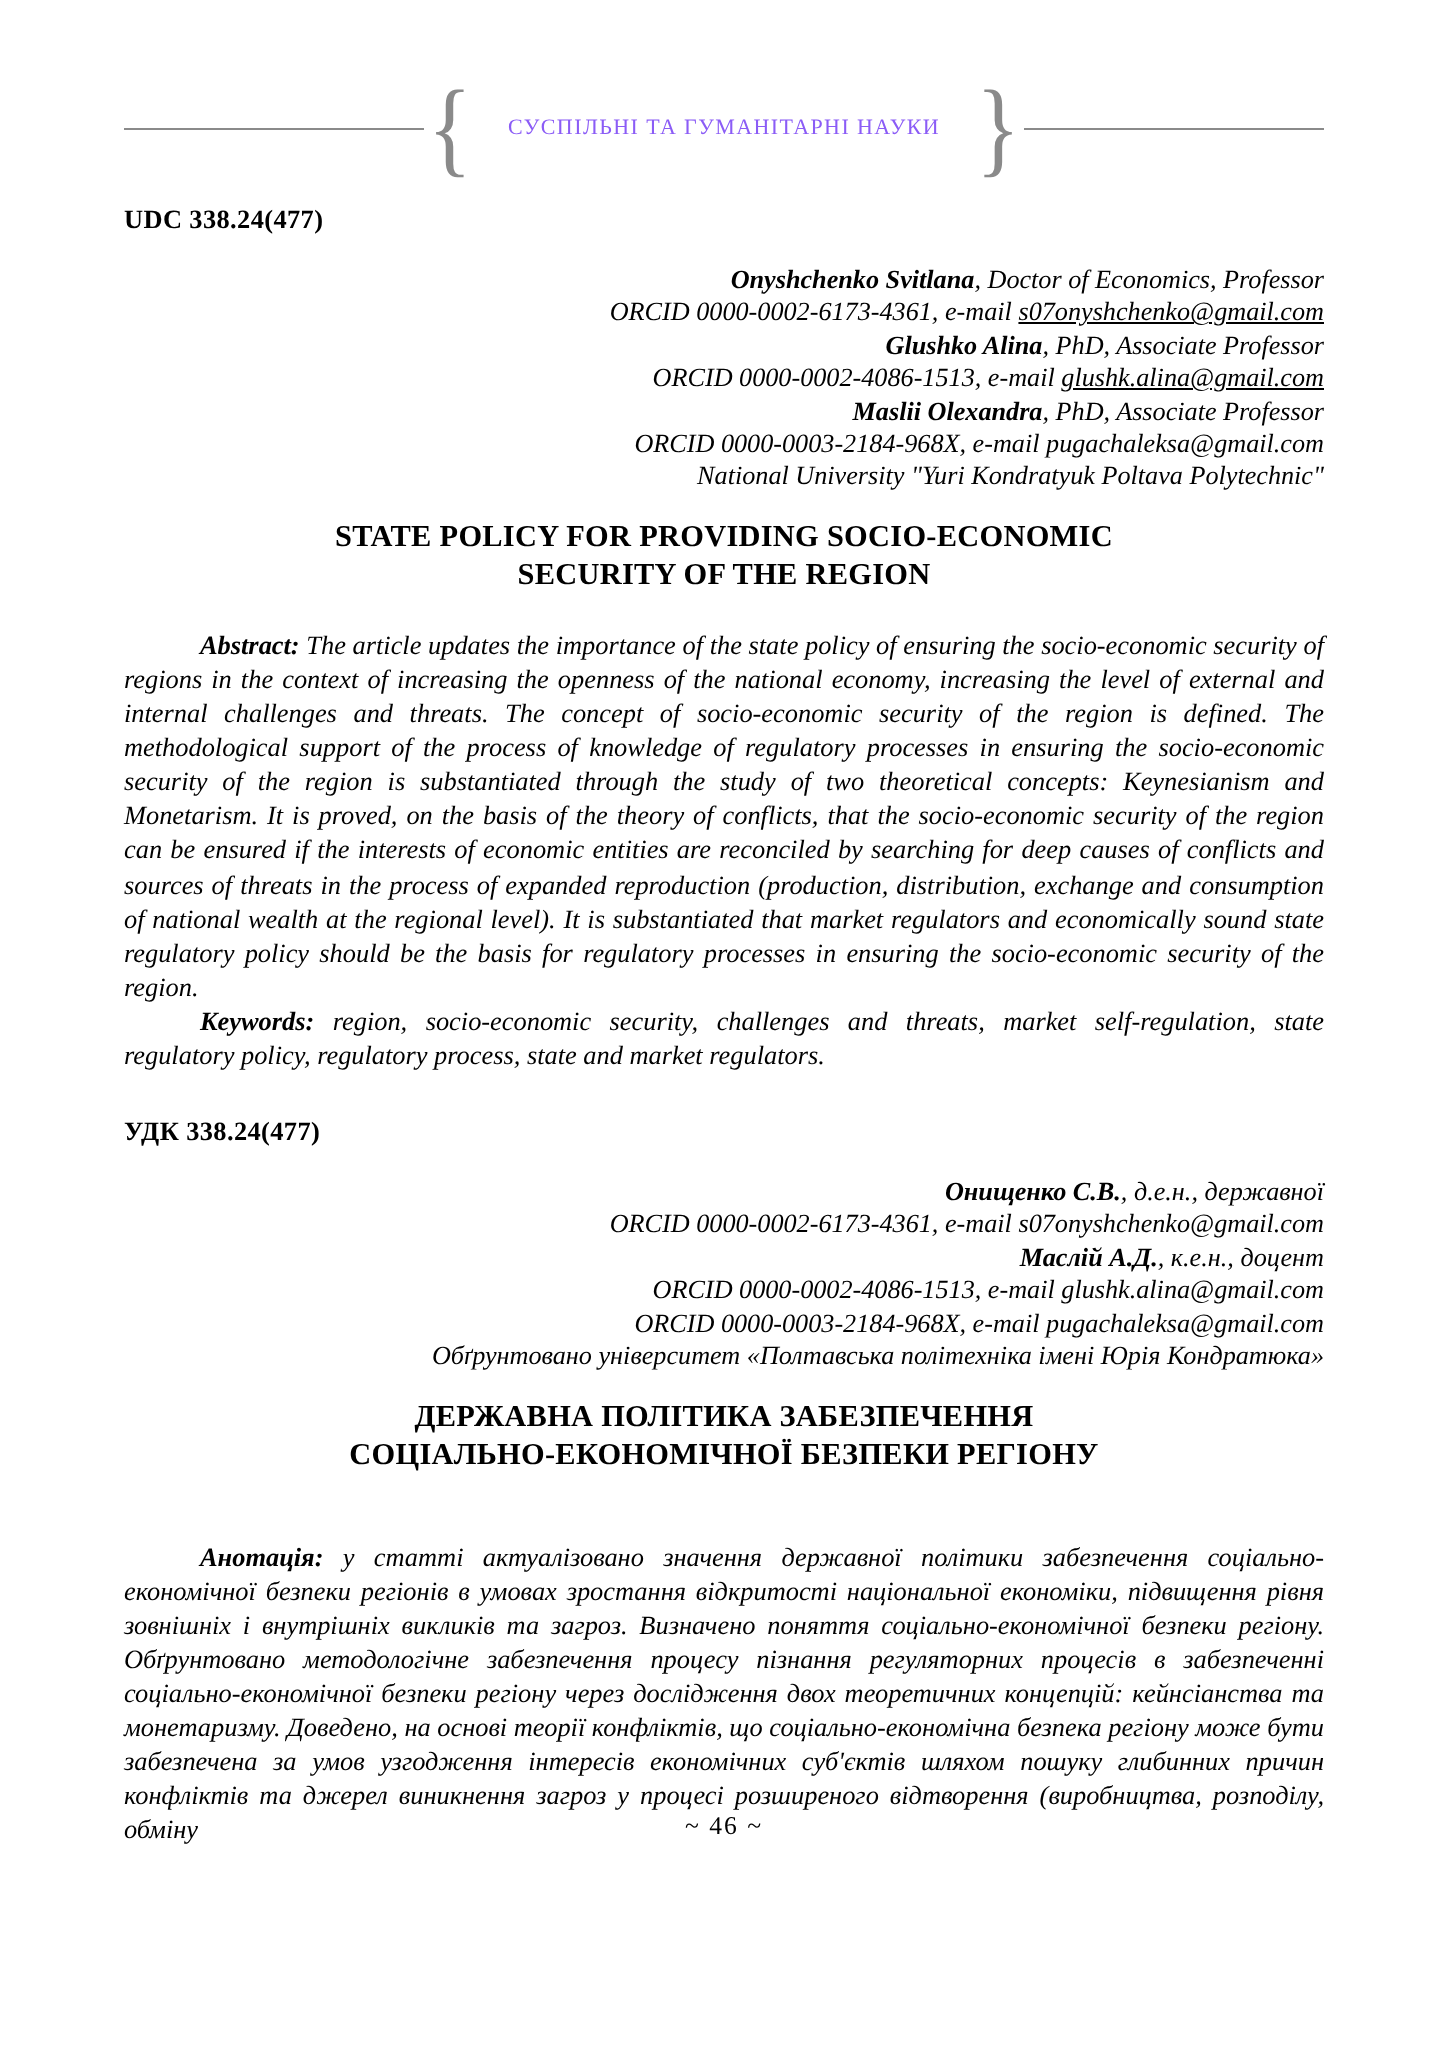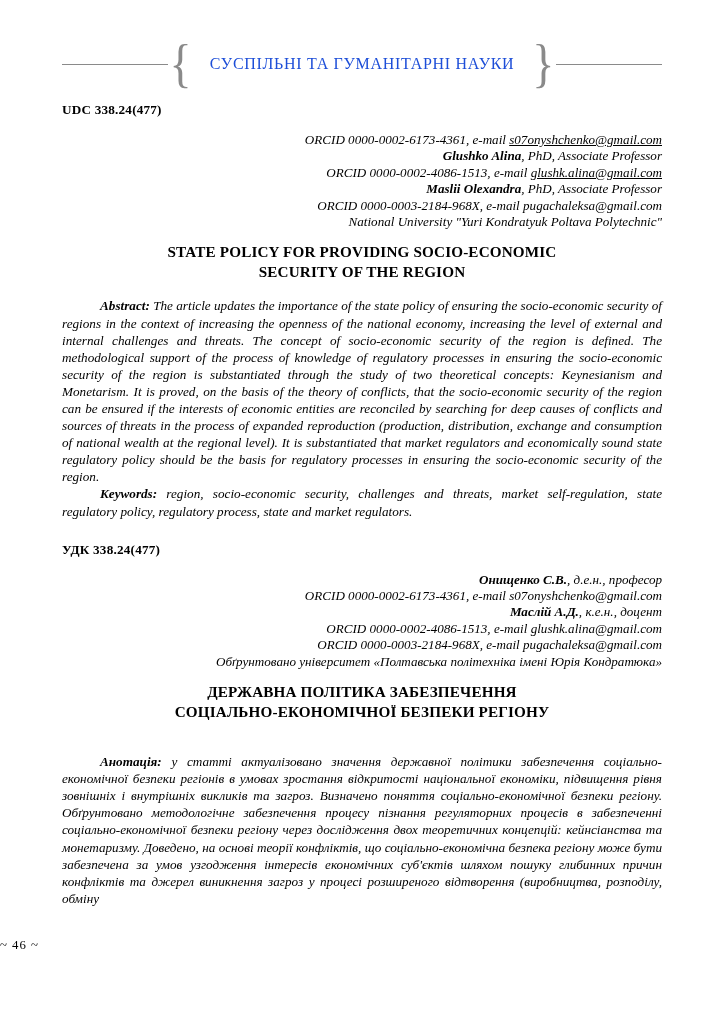--- a/index.html
+++ b/index.html
@@ -46,23 +46,23 @@
     font-family: "Liberation Serif", "DejaVu Serif", serif;
     font-size: 46px;
     line-height: 0;
     color: #8a8a8a;
     font-weight: 400;
     padding: 0 2px;
     transform: scaleY(1.15);
     display: inline-block;
   }
   .rh-title {
-    font-size: 16px;
+    font-size: 11px;
     letter-spacing: 0.7px;
-    color: #1d4ed8;
+    color: #8b5cf6;
     padding: 0 16px;
     white-space: nowrap;
     font-weight: 400;
   }
 
   
   .udc {
     font-weight: bold;
     font-size: 13.2px;
     margin-top: 16px;
@@ -109,22 +109,22 @@
   .abstract-en { margin-top: 16px; }
   .keywords-en { margin-top: 0px; }
   .abstract-uk { margin-top: 32px; }
 
   .spacer-lg { height: 22px; }
 
   .folio {
     position: absolute;
     left: 0;
     right: 0;
-    top: 938px;
-    text-align: left;
+    top: 906px;
+    text-align: center;
     font-size: 12.8px;
     letter-spacing: 1px;
   }
 </style>
 </head>
 <body>
 
 <div class="page">
 
   <div class="content">
@@ -134,20 +134,23 @@
       <span class="rh-brace">{</span>
       <span class="rh-title">СУСПІЛЬНІ ТА ГУМАНІТАРНІ НАУКИ</span>
       <span class="rh-brace">}</span>
       <span class="rh-rule"></span>
     </div>
 
     <div class="udc">UDC 338.24(477)</div>
 
     <div class="authors">
       <div>
+        <span class="name">Onyshchenko Svitlana</span><span>, Doctor of Economics, Professor</span>
+      </div>
+      <div>
         <span>ORCID 0000-0002-6173-4361, e-mail </span><a class="link" href="#">s07onyshchenko@gmail.com</a>
       </div>
       <div>
         <span class="name">Glushko Alina</span><span>, PhD, Associate Professor</span>
       </div>
       <div>
         <span>ORCID 0000-0002-4086-1513, e-mail </span><a class="link" href="#">glushk.alina@gmail.com</a>
       </div>
       <div>
         <span class="name">Maslii Olexandra</span><span>, PhD, Associate Professor</span>
@@ -166,21 +169,21 @@
     <p class="para abstract-en"><span class="lead">Abstract:</span><span> The article updates the importance of the state policy of ensuring the socio-economic security of regions in the context of increasing the openness of the national economy, increasing the level of external and internal challenges and threats. The concept of socio-economic security of the region is defined. The methodological support of the process of knowledge of regulatory processes in ensuring the socio-economic security of the region is substantiated through the study of two theoretical concepts: Keynesianism and Monetarism. It is proved, on the basis of the theory of conflicts, that the socio-economic security of the region can be ensured if the interests of economic entities are reconciled by searching for deep causes of conflicts and sources of threats in the process of expanded reproduction (production, distribution, exchange and consumption of national wealth at the regional level). It is substantiated that market regulators and economically sound state regulatory policy should be the basis for regulatory processes in ensuring the socio-economic security of the region.</span></p>
 
     <p class="para keywords-en"><span class="lead">Keywords:</span><span> region, socio-economic security, challenges and threats, market self-regulation, state regulatory policy, regulatory process, state and market regulators.</span></p>
 
     <div class="spacer-lg"></div>
 
     <div class="udc second">УДК 338.24(477)</div>
 
     <div class="authors">
       <div>
-        <span class="name">Онищенко С.В.</span><span>, д.е.н., професор</span>
+        <span class="name">Онищенко С.В.</span><span>, д.е.н., державної</span>
       </div>
       <div>
         <span>ORCID 0000-0002-6173-4361, e-mail </span><span>s07onyshchenko@gmail.com</span>
       </div>
       <div>
         <span class="name">Маслій А.Д.</span><span>, к.е.н., доцент</span>
       </div>
       <div>
         <span>ORCID 0000-0002-4086-1513, e-mail </span><span>glushk.alina@gmail.com</span>
       </div>

